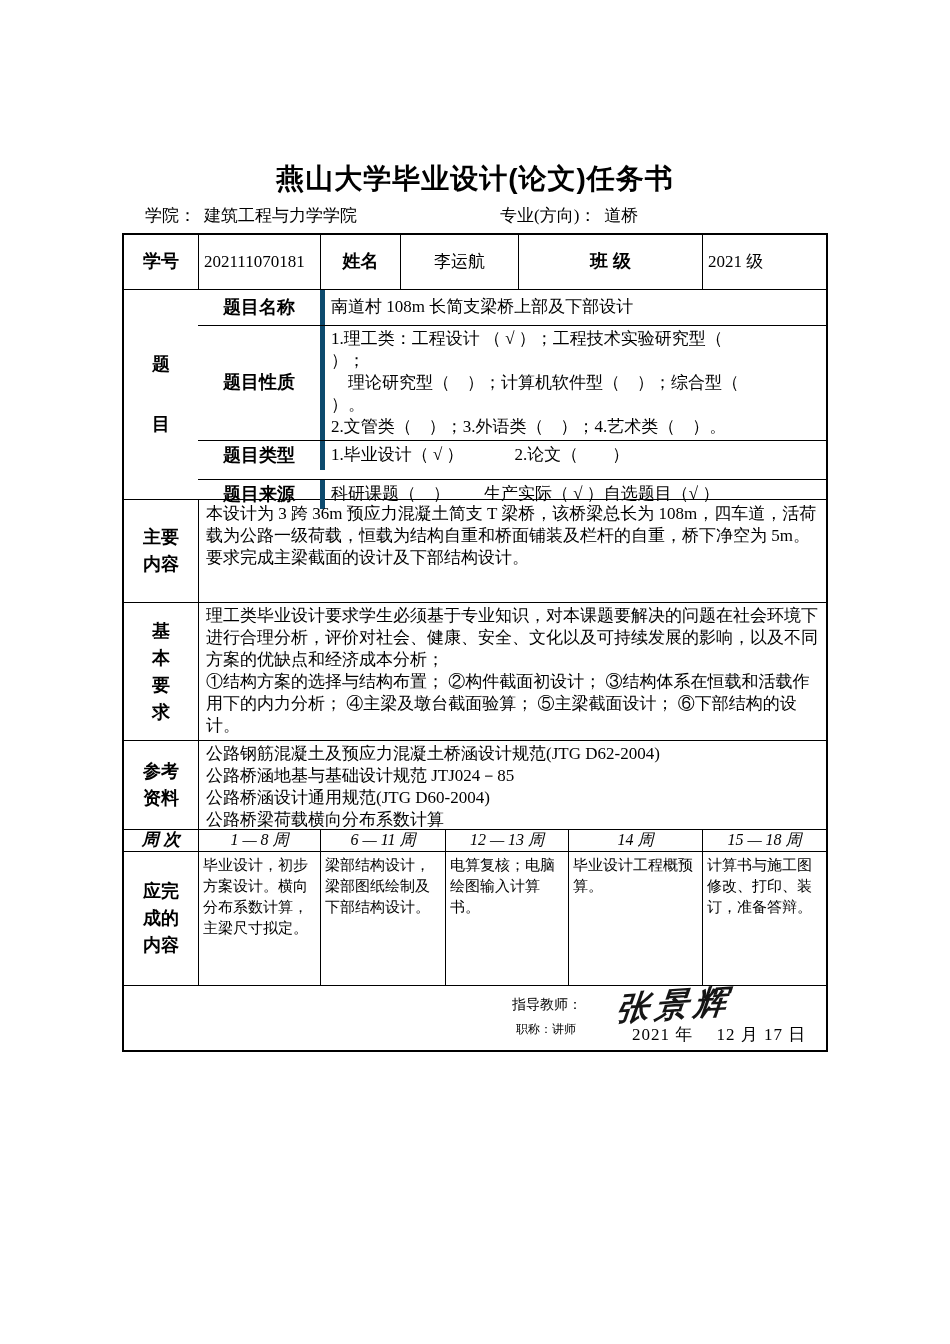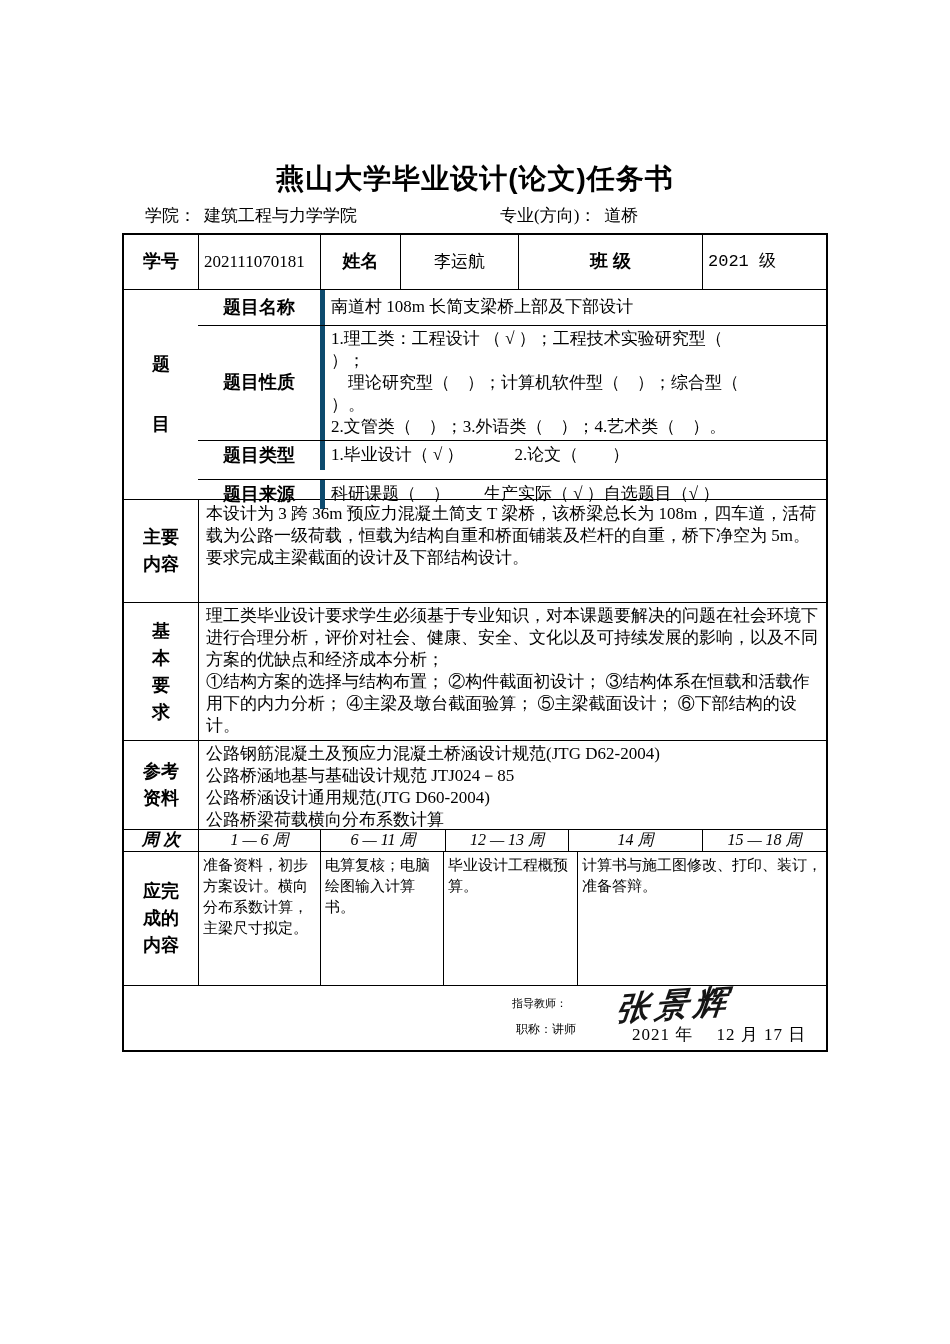--- a/index.html
+++ b/index.html
@@ -43,21 +43,21 @@
   .c-center { display:flex; align-items:center; }
   .pre { white-space:pre-line; }
 
   
   .r1 { height:54px; }
   .r1 .c1 { width:74px; }
   .r1 .c2 { width:122px; }
   .r1 .c3 { width:80px; }
   .r1 .c4 { width:118px; display:flex; align-items:center; justify-content:center; }
   .r1 .c5 { width:184px; }
-  .r1 .c6 { flex:1;font-family:Liberation Mono, monospace; }
+  .r1 .c6 { flex:1; }
 
   
   .topic { height:210px; }
   .topic-head { width:74px; line-height:3.3; }
   .topic-rows { flex:1; display:flex; flex-direction:column; }
   .sub-row { display:flex; border-top:1px solid #000; flex:0 0 auto; }
   .sub-row:first-child { border-top:none; }
   .sub-label { width:122px; border-left:1px solid #000; }
   .sub-content { flex:1; border-left:5px solid #0c4a6e; padding:2px 6px; }
   .sr-name   { height:35px; }
@@ -80,21 +80,21 @@
   .wk4 { width:134px; } .wk5 { flex:1; }
 
   
   .r-tasks { height:134px; font-size:15px; line-height:1.4; }
   .r-tasks .cell { padding:3px 4px; }
   .r-tasks .lefthead { display:flex; align-items:center; justify-content:center; }
 
   
   .r-footer { height:65px; position:relative; }
   .footer-cell { flex:1; position:relative; }
-  .advisor-line { position:absolute; left:388px; top:10px; font-size:11px; }
+  .advisor-line { position:absolute; left:388px; top:10px; font-size:14px; }
   .title-line   { position:absolute; left:392px; top:36px; font-size:12px; }
   .date-line    { position:absolute; left:508px; top:38px; font-size:17px; letter-spacing:1px; }
   .signature {
     position:absolute; left:492px; top:-2px;
     font-size:33px; font-weight:600;
     transform:rotate(-4deg) skewX(-10deg);
     font-style:italic; letter-spacing:6px;
     color:#151515;
   }
 </style>
@@ -167,32 +167,33 @@
       <div class="cell head vhead lefthead">参考
 资料</div>
       <div class="cell wide-content pre">公路钢筋混凝土及预应力混凝土桥涵设计规范(JTG D62-2004)
 公路桥涵地基与基础设计规范 JTJ024－85
 公路桥涵设计通用规范(JTG D60-2004)
 公路桥梁荷载横向分布系数计算</div>
     </div>
 
     <div class="t-row r-weeks">
       <div class="cell head lefthead">周  次</div>
-      <div class="cell wk1">1 — 6 周</div>
+      <div class="cell wk1">1 — 8 周</div>
       <div class="cell wk2">6 — 11 周</div>
       <div class="cell wk3">12 — 13 周</div>
       <div class="cell wk4">14 周</div>
       <div class="cell wk5">15 — 18 周</div>
     </div>
 
     <div class="t-row r-tasks">
       <div class="cell head vhead lefthead">应完
 成的
 内容</div>
-      <div class="cell wk1">准备资料，初步方案设计。横向分布系数计算，主梁尺寸拟定。</div>
+      <div class="cell wk1">毕业设计，初步方案设计。横向分布系数计算，主梁尺寸拟定。</div>
+      <div class="cell wk2">梁部结构设计，梁部图纸绘制及下部结构设计。</div>
       <div class="cell wk3">电算复核；电脑绘图输入计算书。</div>
       <div class="cell wk4">毕业设计工程概预算。</div>
       <div class="cell wk5">计算书与施工图修改、打印、装订，准备答辩。</div>
     </div>
 
     <div class="t-row r-footer">
       <div class="cell footer-cell">
         <span class="advisor-line">指导教师：</span>
         <span class="title-line">职称：讲师</span>
         <span class="date-line">2021 年　 12 月 17 日</span>

